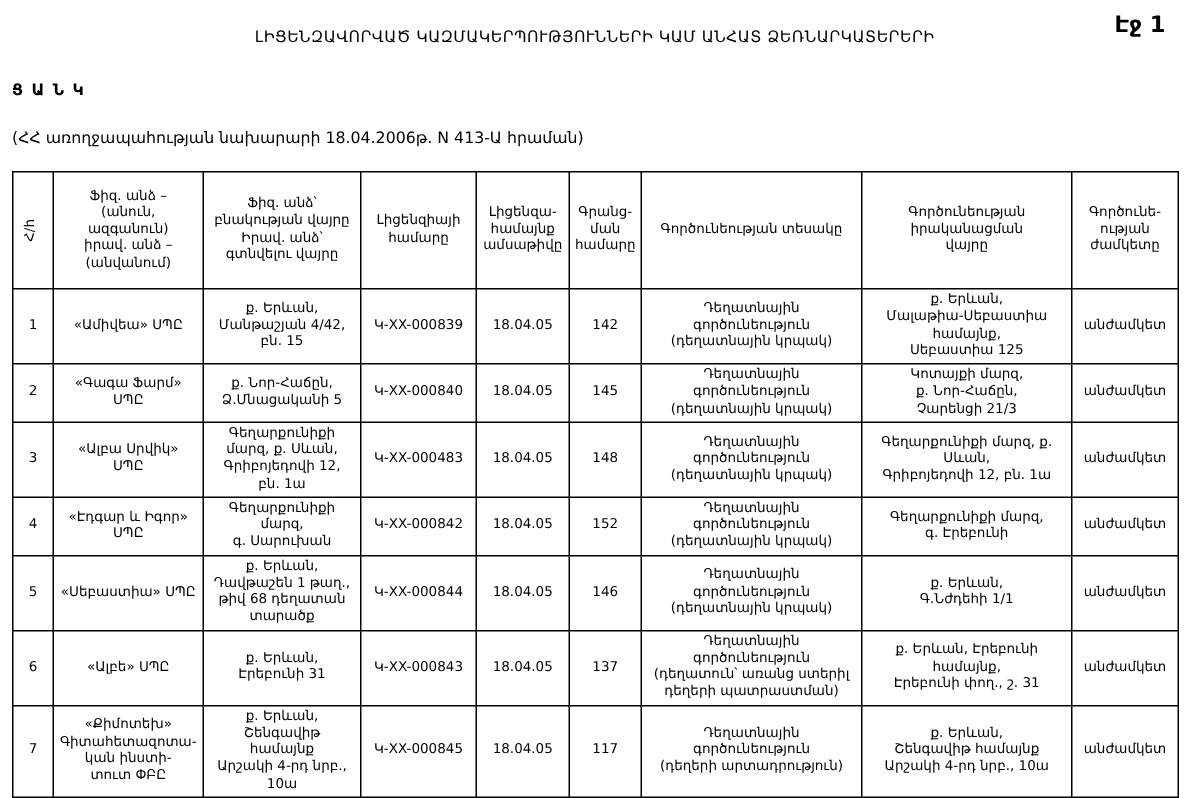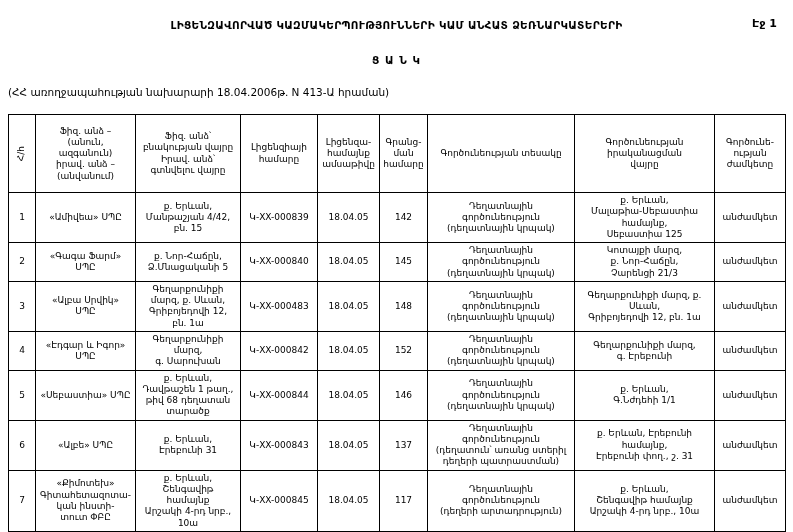--- a/index.html
+++ b/index.html
@@ -13,35 +13,35 @@
   .page {
     position: relative;
     width: 793px;
     height: 532px;
     background: #ffffff;
     padding: 6px 8px 4px 8px;
     overflow: hidden;
   }
   .page-number {
     position: absolute;
-    top: 17px;
+    top: 7px;
     right: 16px;
-    font-size: 11px;
+    font-size: 15px;
     font-weight: bold;
   }
   .doc-header { margin-top: 12px; }
   .title-line {
     text-align: center;
     font-size: 10.5px;
-    font-weight: bold;
+    font-weight: normal;
     letter-spacing: 0.3px;
     line-height: 1.35;
   }
   .list-heading {
-    text-align: center;
+    text-align: left;
     font-size: 10.5px;
     font-weight: bold;
     margin-top: 22px;
     letter-spacing: 1px;
   }
   .subtitle {
     text-align: left;
     font-size: 10.5px;
     margin-top: 20px;
   }

